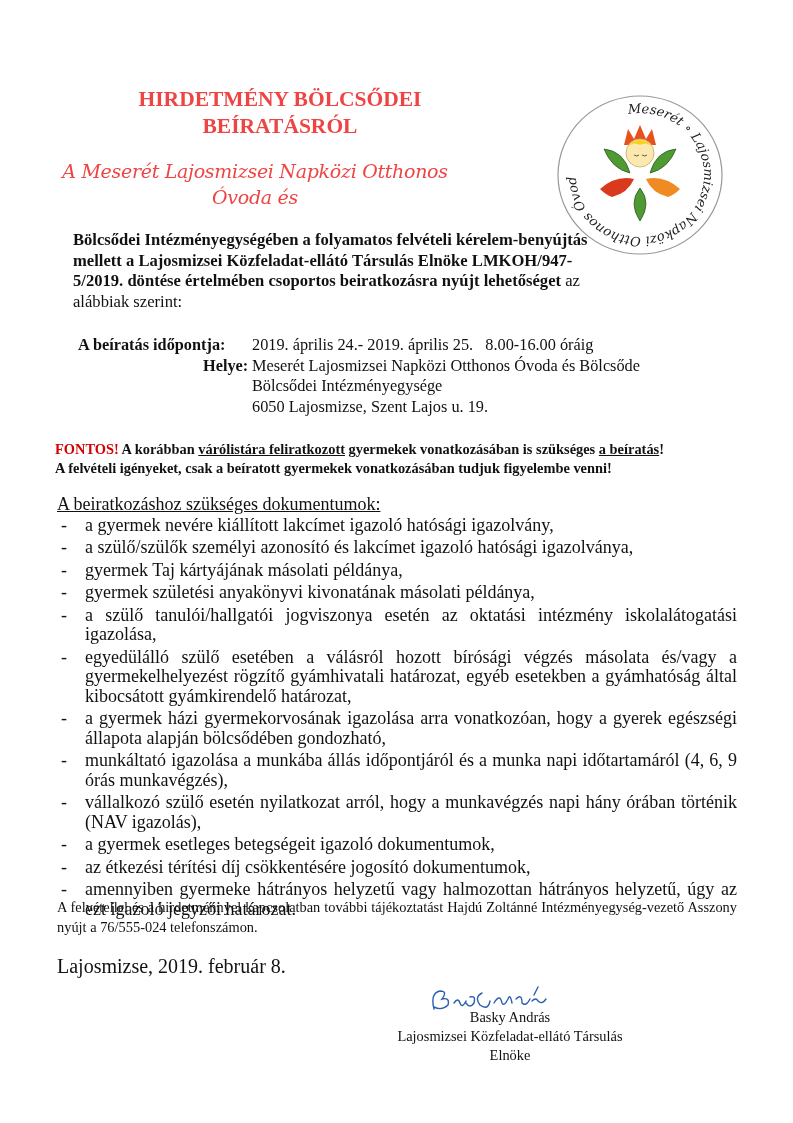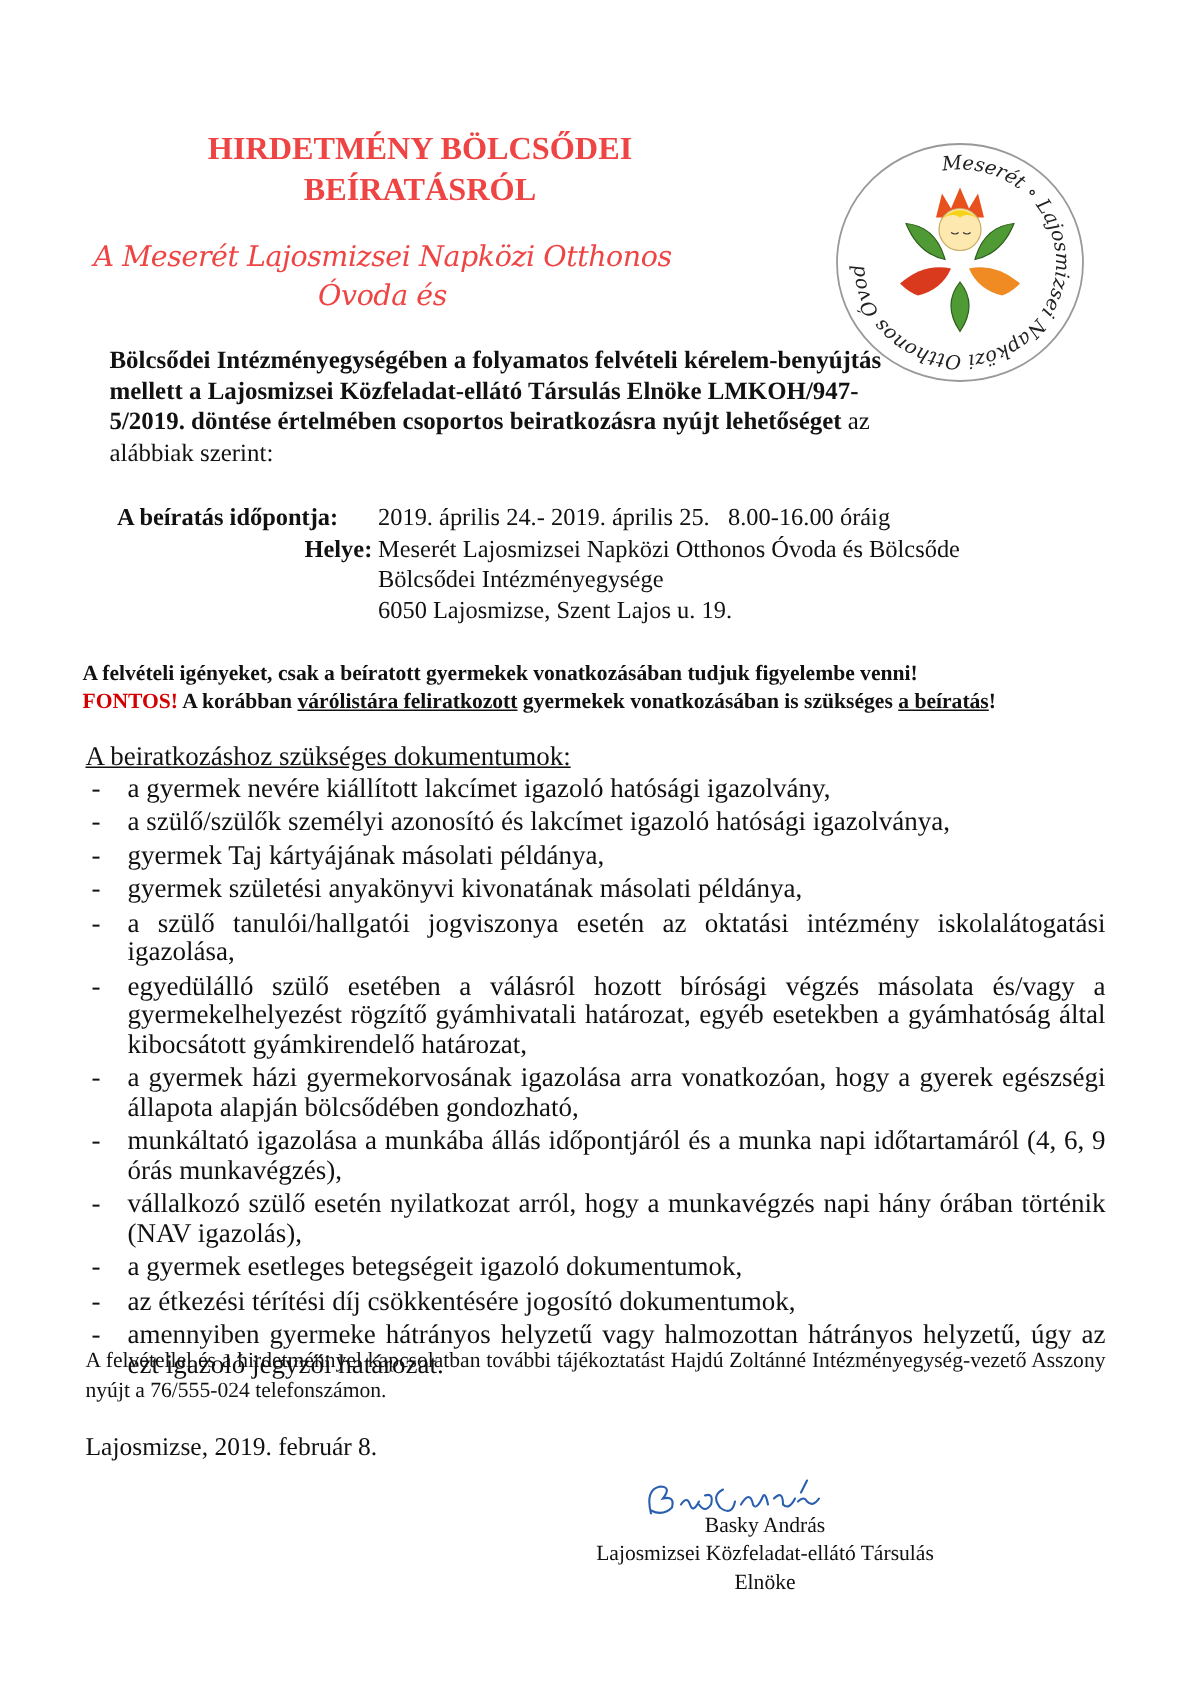--- a/index.html
+++ b/index.html
@@ -29,21 +29,21 @@
   .lbl { font-weight: bold; }
   .fontos { left: 55px; width: 690px; top: 440px; font-size: 14.4px; line-height: 19px; font-weight: bold; }
   .red { color: #d40000; }
   .u { text-decoration: underline; }
   .docs { left: 57px; width: 680px; top: 495px; font-size: 18px; line-height: 19.5px; }
   .docs .head { text-decoration: underline; margin-bottom: 1px; }
   .docs ul { list-style: none; margin: 0; padding: 0; }
   .docs li { position: relative; padding-left: 28px; text-align: justify; margin-bottom: 3px; }
   .docs li .dash { position: absolute; left: 4px; top: 0; }
   .info { left: 57px; width: 680px; top: 898px; font-size: 14.4px; line-height: 19.5px; text-align: justify; }
-  .date { left: 57px; top: 955px; font-size: 17px; }
+  .date { left: 57px; top: 955px; font-size: 20px; }
   .sig { left: 420px; top: 985px; width: 120px; height: 30px; }
   .signblock { left: 360px; width: 300px; top: 1008px; text-align: center; font-size: 14.4px; line-height: 19px; }
 </style>
 </head>
 <body>
 
 <div class="abs title">
   <div>HIRDETMÉNY BÖLCSŐDEI</div>
   <div>BEÍRATÁSRÓL</div>
 </div>
@@ -84,22 +84,22 @@
 <div class="abs details" style="left:0;width:793px;">
   <span class="row lbl" style="left:78px;top:0;">A beíratás időpontja:</span>
   <span class="row" style="left:252px;top:0;white-space:pre;">2019. április 24.- 2019. április 25.   8.00-16.00 óráig</span>
   <span class="row lbl" style="left:203px;top:20.5px;">Helye:</span>
   <span class="row" style="left:252px;top:20.5px;">Meserét Lajosmizsei Napközi Otthonos Óvoda és Bölcsőde</span>
   <span class="row" style="left:252px;top:41px;">Bölcsődei Intézményegysége</span>
   <span class="row" style="left:252px;top:61.5px;">6050 Lajosmizse, Szent Lajos u. 19.</span>
 </div>
 
 <div class="abs fontos">
+  <div><span class="red">FONTOS!</span><span style="white-space:pre"> A korábban </span><span class="u">várólistára feliratkozott</span><span style="white-space:pre"> gyermekek vonatkozásában is szükséges </span><span class="u">a beíratás</span><span>!</span></div>
   <div>A felvételi igényeket, csak a beíratott gyermekek vonatkozásában tudjuk figyelembe venni!</div>
-  <div><span class="red">FONTOS!</span><span style="white-space:pre"> A korábban </span><span class="u">várólistára feliratkozott</span><span style="white-space:pre"> gyermekek vonatkozásában is szükséges </span><span class="u">a beíratás</span><span>!</span></div>
 </div>
 
 <div class="abs docs">
   <div class="head">A beiratkozáshoz szükséges dokumentumok:</div>
   <ul>
     <li><span class="dash">-</span><span>a gyermek nevére kiállított lakcímet igazoló hatósági igazolvány,</span></li>
     <li><span class="dash">-</span><span>a szülő/szülők személyi azonosító és lakcímet igazoló hatósági igazolványa,</span></li>
     <li><span class="dash">-</span><span>gyermek Taj kártyájának másolati példánya,</span></li>
     <li><span class="dash">-</span><span>gyermek születési anyakönyvi kivonatának másolati példánya,</span></li>
     <li><span class="dash">-</span><span>a szülő tanulói/hallgatói jogviszonya esetén az oktatási intézmény iskolalátogatási igazolása,</span></li>

